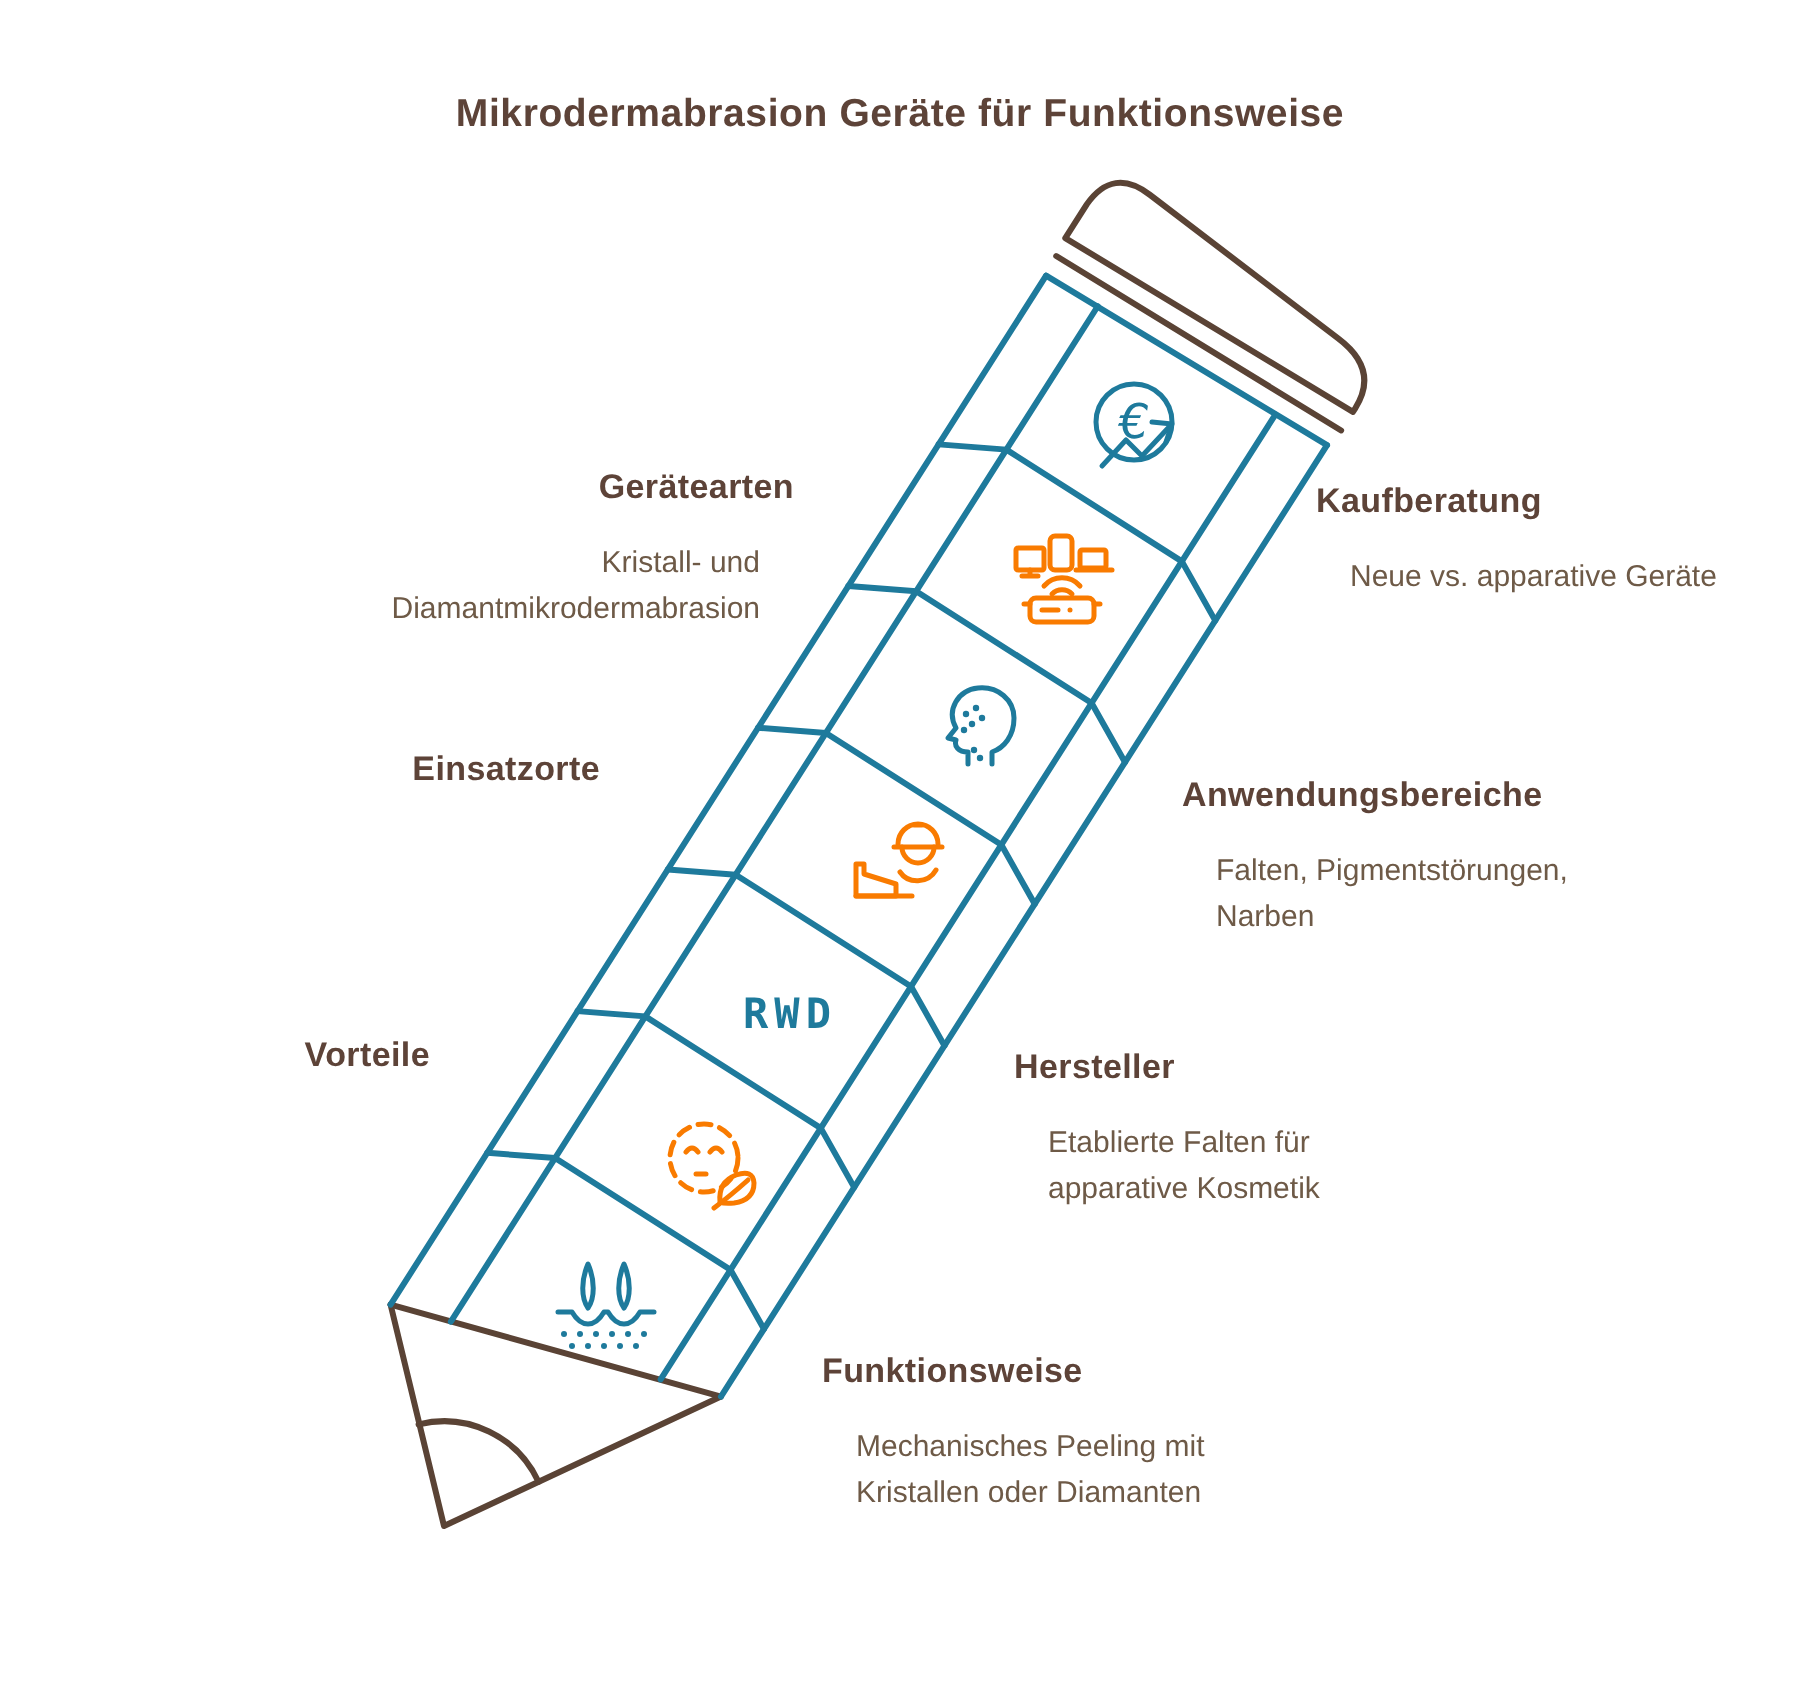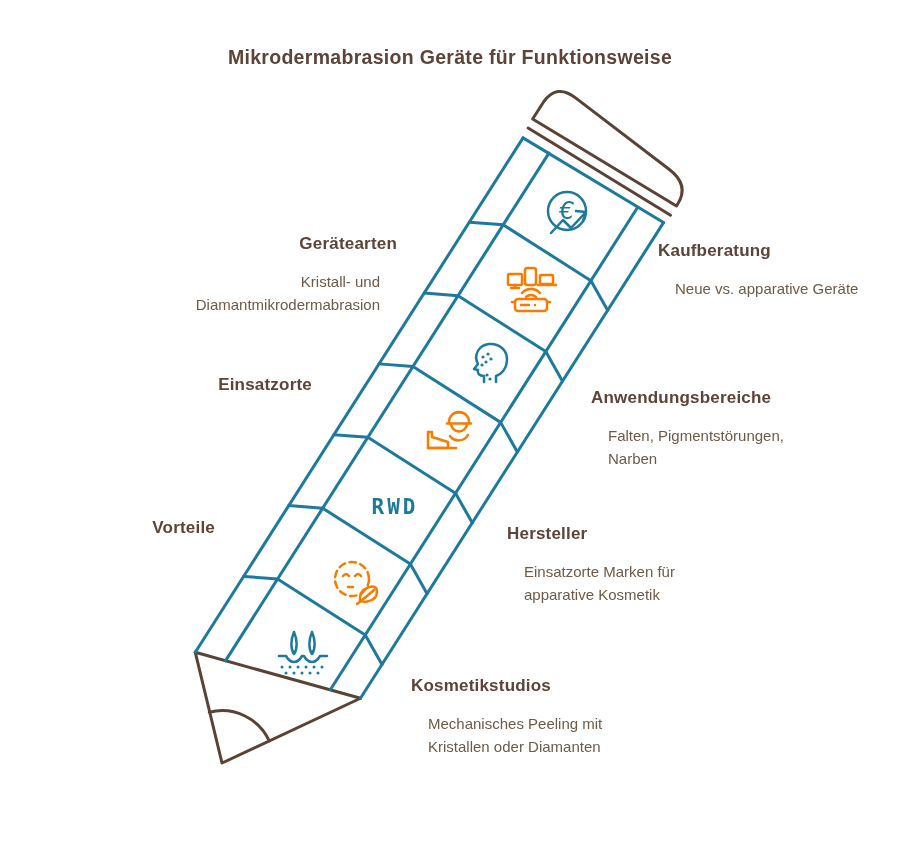--- a/index.html
+++ b/index.html
@@ -17,21 +17,21 @@
   .label .h{
     font-size:17px;font-weight:bold;letter-spacing:.2px;
     color:var(--heading-brown,#5D4338);margin:0 0 13px 0;
   }
   .label .t{
     font-size:15px;line-height:1.5;margin:17px;
     color:var(--subtext-brown,#6E5A47);white-space:pre-line;
   }
   .align-right{text-align:right;}
   #lbl-geraetearten{top:234px;right:503px;}
-  #lbl-einsatzorte{top:375px;right:588px;}
+  #lbl-einsatzorte{top:375px;right:600px;}
   #lbl-vorteile{top:518px;right:685px;}
   #lbl-kaufberatung{top:241px;left:658px;}
   #lbl-anwendungsbereiche{top:388px;left:591px;}
   #lbl-hersteller{top:524px;left:507px;}
   #lbl-funktionsweise{top:676px;left:411px;}
 
   svg{position:absolute;top:0;left:0;}
   svg path,svg rect,svg circle{fill:none;stroke-linecap:round;stroke-linejoin:round;}
   .teal{stroke:var(--teal,#1E7A9C);}
   .orange{stroke:var(--orange,#F97B00);}
@@ -163,22 +163,22 @@
     <p class="h">Kaufberatung</p>
     <p class="t">Neue vs. apparative Geräte</p>
   </div>
   <div class="label" id="lbl-anwendungsbereiche">
     <p class="h">Anwendungsbereiche</p>
     <p class="t">Falten, Pigmentstörungen,
 Narben</p>
   </div>
   <div class="label" id="lbl-hersteller">
     <p class="h">Hersteller</p>
-    <p class="t">Einsatzorte Marken für
+    <p class="t">Etablierte Falten für
 apparative Kosmetik</p>
   </div>
   <div class="label" id="lbl-funktionsweise">
-    <p class="h">Kosmetikstudios</p>
+    <p class="h">Funktionsweise</p>
     <p class="t">Mechanisches Peeling mit
 Kristallen oder Diamanten</p>
   </div>
 
 </div>
 
 </body></html>

